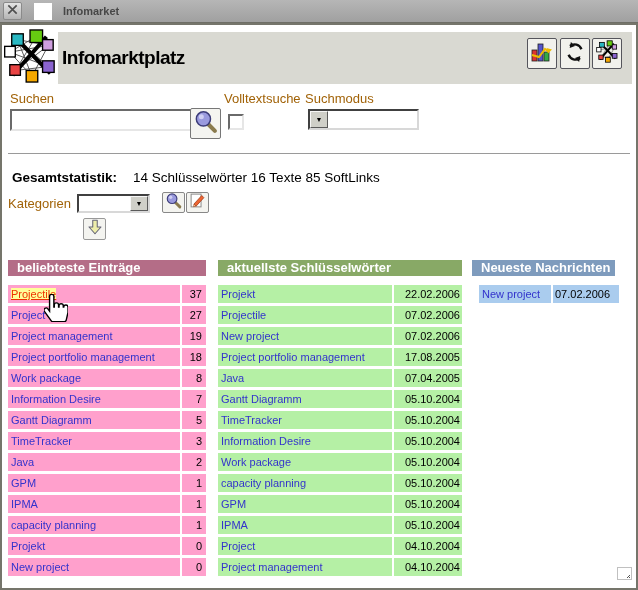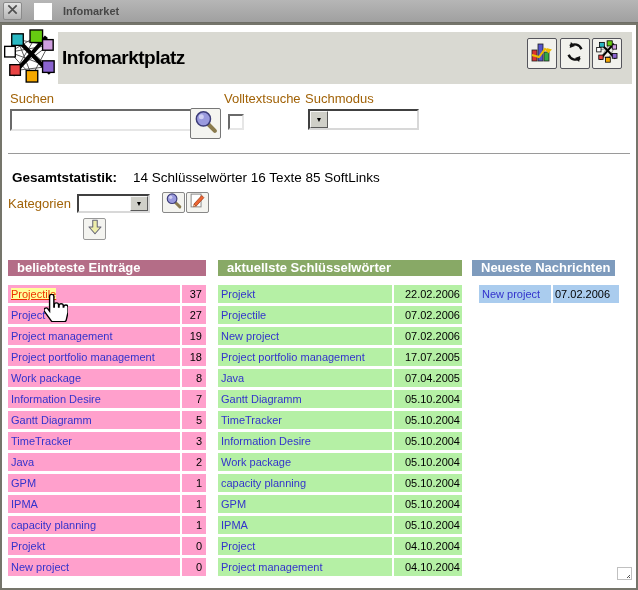--- a/index.html
+++ b/index.html
@@ -336,21 +336,21 @@
     <div class="cell val">07.02.2006</div>
   </div>
 
   <div class="row">
     <div class="cell name"><a class="link">New project</a></div>
     <div class="cell val">07.02.2006</div>
   </div>
 
   <div class="row">
     <div class="cell name"><a class="link">Project portfolio management</a></div>
-    <div class="cell val">17.07.2005</div>
+    <div class="cell val">17.08.2005</div>
   </div>
 
   <div class="row">
     <div class="cell name"><a class="link">Java</a></div>
     <div class="cell val">07.04.2005</div>
   </div>
 
   <div class="row">
     <div class="cell name"><a class="link">Gantt Diagramm</a></div>
     <div class="cell val">05.10.2004</div>

